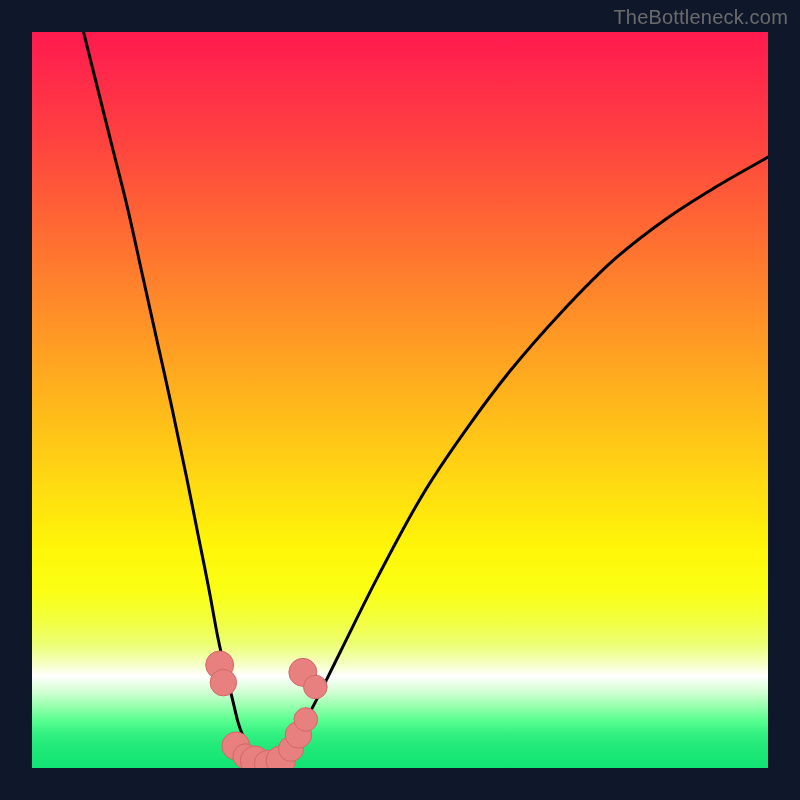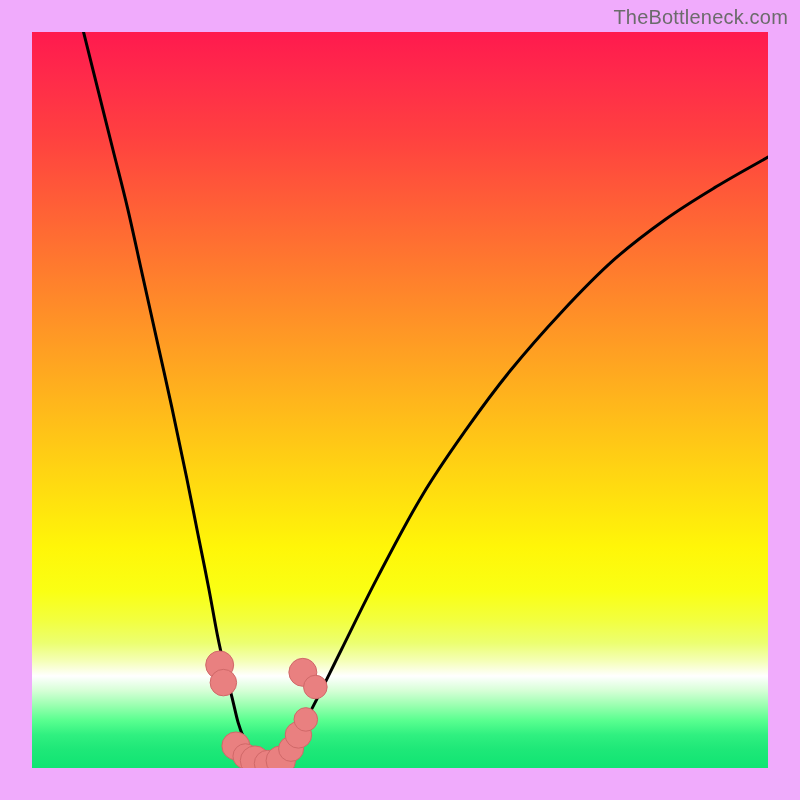--- a/index.html
+++ b/index.html
@@ -9,21 +9,21 @@
     height: 800px;
     background: #000000;
     overflow: hidden;
   }
   .frame {
     position: absolute;
     top: 0;
     left: 0;
     width: 800px;
     height: 800px;
-    background: #f0abfc;
+    background: #0f172a;
   }
   .plot-area {
     position: absolute;
     top: 32px;
     left: 32px;
     width: 736px;
     height: 736px;
     overflow: hidden;
   }
   .gradient {

